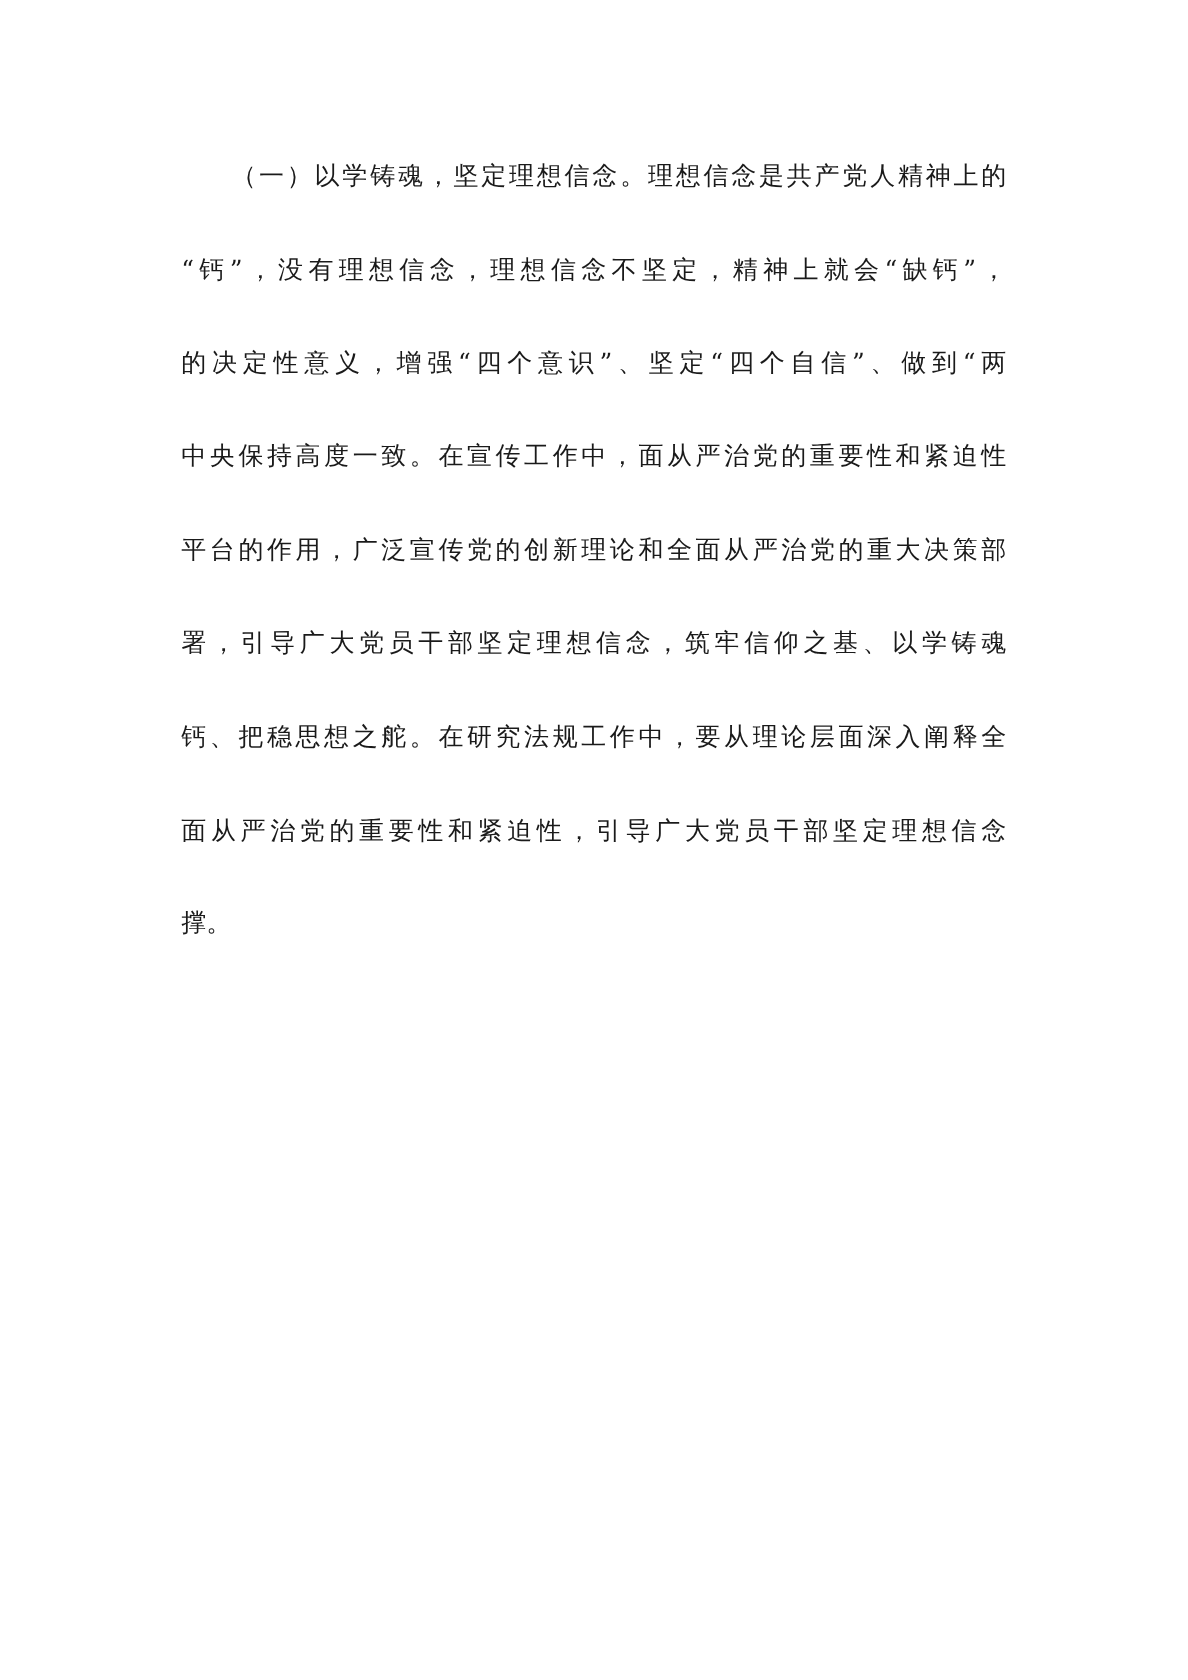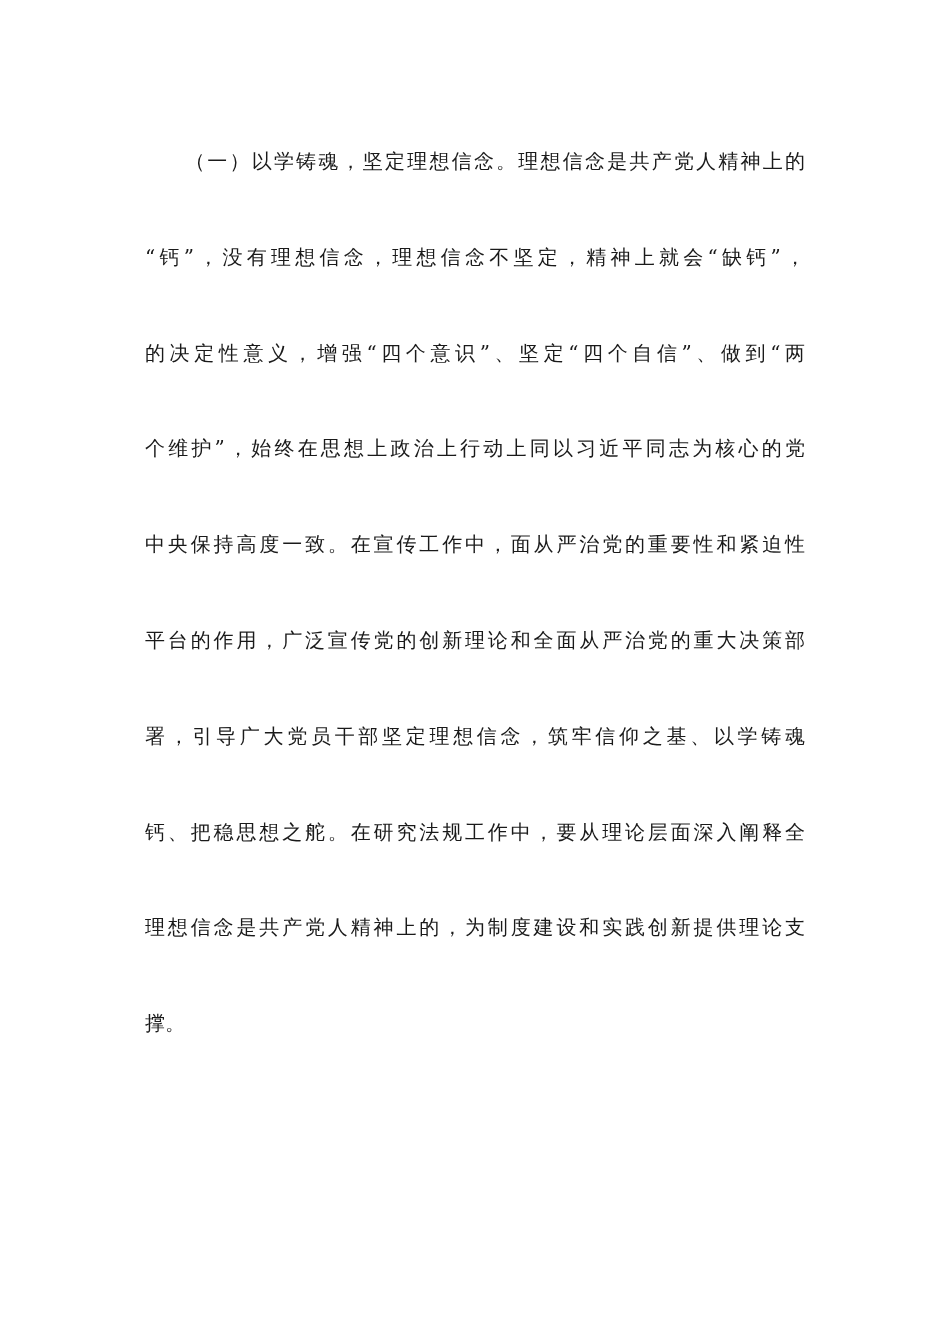--- a/index.html
+++ b/index.html
@@ -22,38 +22,36 @@
       width: 660px;
     }
     .line {
       height: 74.8px;
       font-size: 20px;
       line-height: 36px;
       white-space: nowrap;
       text-align: justify;
       text-align-last: justify;
       letter-spacing: 0;
-      margin-top: 21px;
     }
     .line.last {
       text-align-last: left;
     }
     .line.indent {
       padding-left: 40px;
     }
   </style>
 </head>
 <body>
 
 <div class="page">
   <div>
     <div class="line indent">（一）以学铸魂，坚定理想信念。理想信念是共产党人精神上的</div>
     <div class="line">“钙”，没有理想信念，理想信念不坚定，精神上就会“缺钙”，</div>
     <div class="line">的决定性意义，增强“四个意识”、坚定“四个自信”、做到“两</div>
-    <div class="line">个维护”，始终在思想上政治上行动上同以习近平同志为核心的党</div>
     <div class="line">中央保持高度一致。在宣传工作中，面从严治党的重要性和紧迫性</div>
     <div class="line">平台的作用，广泛宣传党的创新理论和全面从严治党的重大决策部</div>
     <div class="line">署，引导广大党员干部坚定理想信念，筑牢信仰之基、以学铸魂</div>
     <div class="line">钙、把稳思想之舵。在研究法规工作中，要从理论层面深入阐释全</div>
-    <div class="line">理想信念是共产党人精神上的，为制度建设和实践创新提供理论支</div>
+    <div class="line">面从严治党的重要性和紧迫性，引导广大党员干部坚定理想信念</div>
     <div class="line last">撑。</div>
   </div>
 </div>
 
 </body></html>

